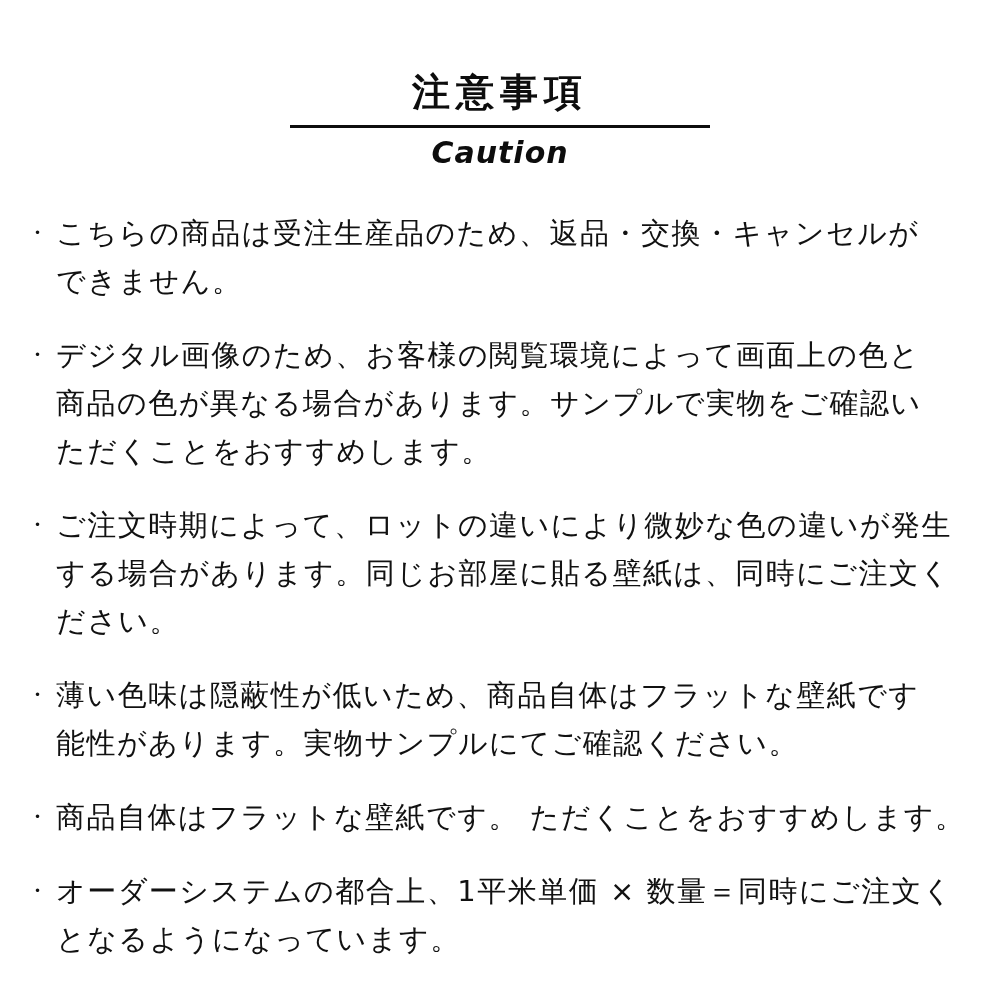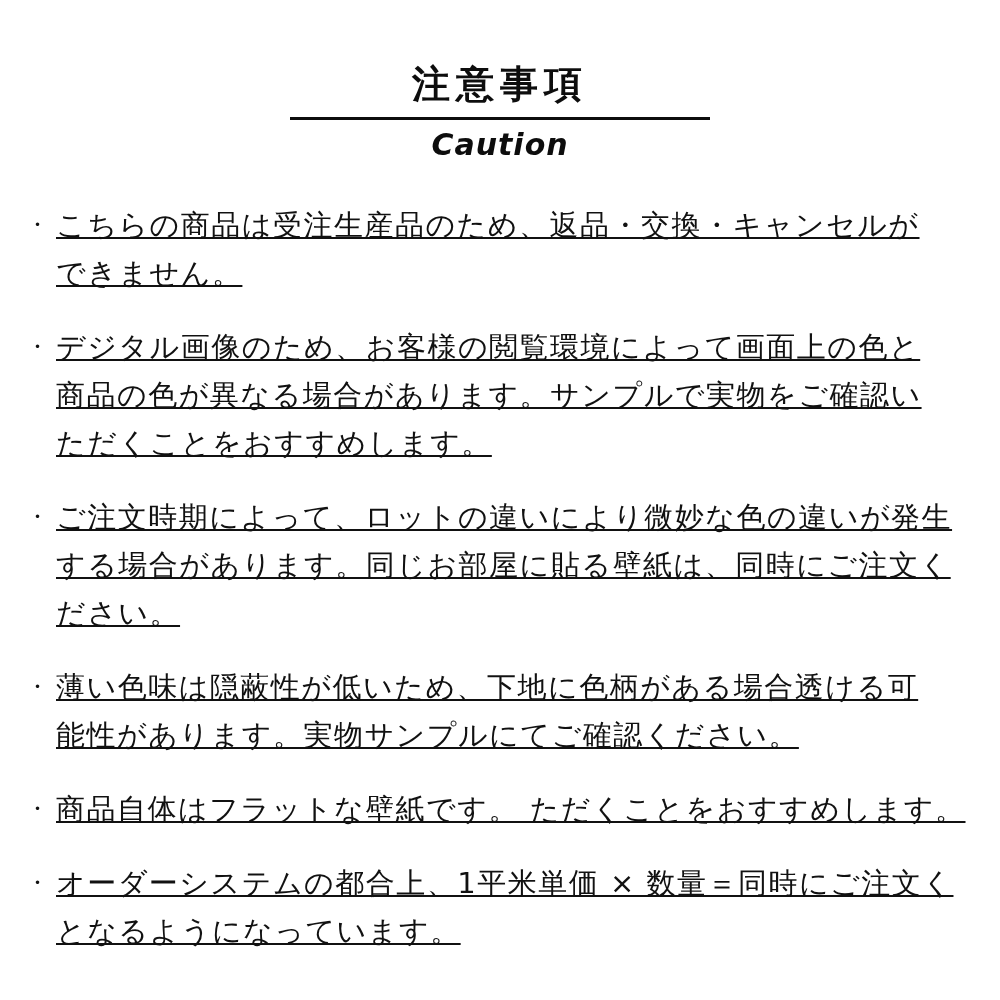--- a/index.html
+++ b/index.html
@@ -19,21 +19,21 @@
     padding-top: 62px;
   }
   .header {
     text-align: center;
   }
   .page-title {
     font-size: 38px;
     font-weight: 700;
     letter-spacing: 6px;
     line-height: 44px;
-    margin: 0;
+    margin: 8px;
     color: #0d0d0d;
   }
   .title-underline {
     width: 420px;
     height: 3px;
     background: #0d0d0d;
     margin: 11px auto 7px auto;
   }
   .subtitle {
     font-size: 30px;
@@ -60,21 +60,20 @@
     flex: 0 0 36px;
     width: 36px;
     text-align: center;
     font-size: 22px;
     line-height: 48px;
     color: #111111;
   }
   .note-text {
     flex: 1;
     white-space: pre-line;
-    text-decoration: underline;
   }
 </style>
 </head>
 <body>
 
 <div class="canvas">
 
   <div class="header">
     <h1 class="page-title">注意事項</h1>
     <div class="title-underline"></div>
@@ -98,21 +97,21 @@
 
     <div class="note">
       <span class="note-bullet">・</span>
       <span class="note-text">ご注文時期によって、ロットの違いにより微妙な色の違いが発生
 する場合があります。同じお部屋に貼る壁紙は、同時にご注文く
 ださい。</span>
     </div>
 
     <div class="note">
       <span class="note-bullet">・</span>
-      <span class="note-text">薄い色味は隠蔽性が低いため、下地に色柄がある場合透ける可
+      <span class="note-text">薄い色味は隠蔽性が低いため、商品自体はフラットな壁紙です
 能性があります。実物サンプルにてご確認ください。</span>
     </div>
 
     <div class="note">
       <span class="note-bullet">・</span>
       <span class="note-text">商品自体はフラットな壁紙です。 ただくことをおすすめします。</span>
     </div>
 
     <div class="note">
       <span class="note-bullet">・</span>

